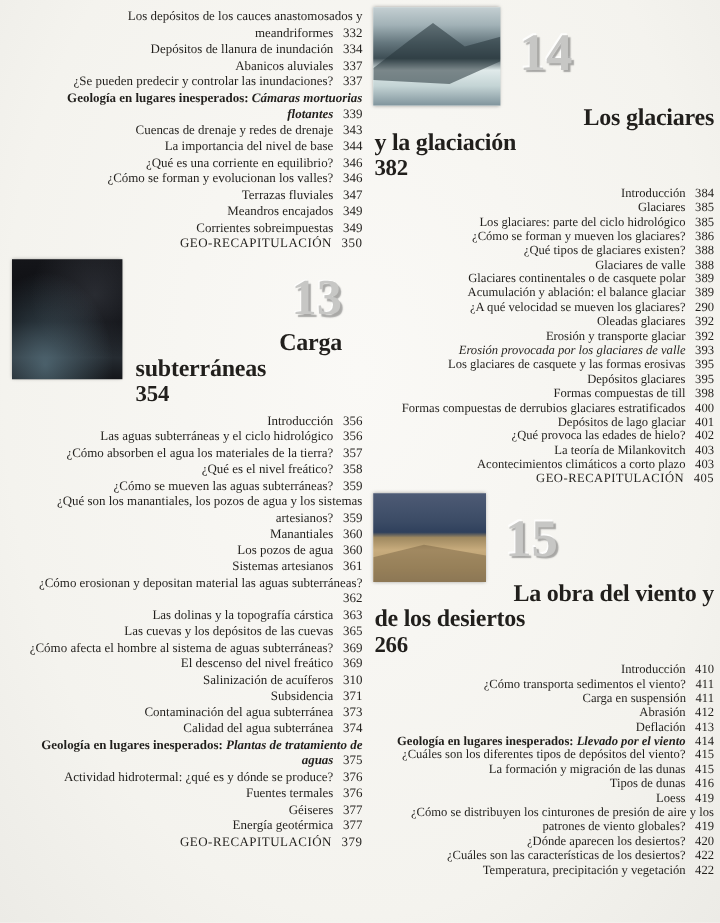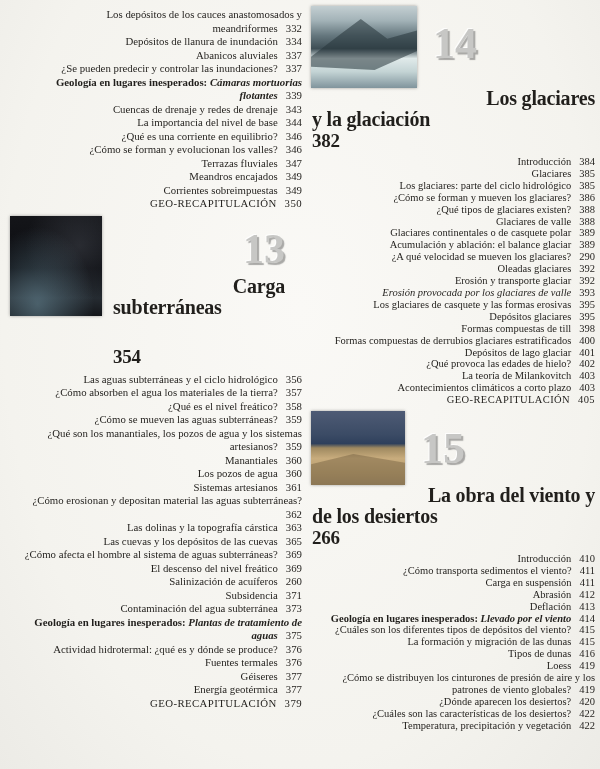--- a/index.html
+++ b/index.html
@@ -61,21 +61,21 @@
     font-weight: bold; color: #c7c7c5;
     text-shadow: 2px 2px 1px rgba(70,70,70,0.45), -1px -1px 0 rgba(255,255,255,0.8);
     line-height: 1;
   }
   .num13 { font-size: 42px; margin-bottom: 6px; }
   .ch-photo-row { display: flex; align-items: flex-start; }
   .ch-photo-row .ch-num { font-size: 44px; margin-left: 16px; margin-top: 16px; }
   .ch-title { font-size: 20px; font-weight: bold; line-height: 21px; letter-spacing: -0.2px; }
   .ch-title-row { display: flex; justify-content: space-between; align-items: baseline; flex-direction: column; }
   .ch-page { font-size: 19px; font-weight: bold; }
-  .w13 { width: 172px; gap: 28px; }
+  .w13 { width: 172px; }
   .w14 { width: 264px; }
   .w15 { width: 236px; }
   .ch14 .ch-title, .ch15 .ch-title { margin-left: 1px; }
   .ch14 .ch-title:first-of-type { margin-top: 8px; }
   .ch15 { margin-top: 5px; }
   .ch15 .ch-title:first-of-type { margin-top: 7px; }
   .ch14-list-gap { height: 5px; }
 </style>
 </head>
 <body>
@@ -105,36 +105,38 @@
         <div class="ch-num num13">13</div>
         <div class="ch-title">Carga</div>
         <div class="ch-title ch-title-row w13">
           <span>subterráneas</span>
           <span class="ch-page">354</span>
         </div>
       </div>
     </div>
 
     <div class="toc-list">
+        <div class="toc-entry indent-0 style-normal"><span class="entry-text">Introducción</span><span class="entry-page">356</span></div>
         <div class="toc-entry indent-0 style-normal"><span class="entry-text">Las aguas subterráneas y el ciclo hidrológico</span><span class="entry-page">356</span></div>
         <div class="toc-entry indent-0 style-normal"><span class="entry-text">¿Cómo absorben el agua los materiales de la tierra?</span><span class="entry-page">357</span></div>
         <div class="toc-entry indent-0 style-normal"><span class="entry-text">¿Qué es el nivel freático?</span><span class="entry-page">358</span></div>
         <div class="toc-entry indent-0 style-normal"><span class="entry-text">¿Cómo se mueven las aguas subterráneas?</span><span class="entry-page">359</span></div>
         <div class="toc-entry indent-0 style-normal"><span class="entry-text">¿Qué son los manantiales, los pozos de agua y los sistemas artesianos?</span><span class="entry-page">359</span></div>
         <div class="toc-entry indent-1 style-normal"><span class="entry-text">Manantiales</span><span class="entry-page">360</span></div>
         <div class="toc-entry indent-1 style-normal"><span class="entry-text">Los pozos de agua</span><span class="entry-page">360</span></div>
         <div class="toc-entry indent-1 style-normal"><span class="entry-text">Sistemas artesianos</span><span class="entry-page">361</span></div>
         <div class="toc-entry indent-0 style-normal"><span class="entry-text">¿Cómo erosionan y depositan material las aguas subterráneas?</span><span class="entry-page">362</span></div>
         <div class="toc-entry indent-1 style-normal"><span class="entry-text">Las dolinas y la topografía cárstica</span><span class="entry-page">363</span></div>
         <div class="toc-entry indent-1 style-normal"><span class="entry-text">Las cuevas y los depósitos de las cuevas</span><span class="entry-page">365</span></div>
         <div class="toc-entry indent-0 style-normal"><span class="entry-text">¿Cómo afecta el hombre al sistema de aguas subterráneas?</span><span class="entry-page">369</span></div>
         <div class="toc-entry indent-1 style-normal"><span class="entry-text">El descenso del nivel freático</span><span class="entry-page">369</span></div>
-        <div class="toc-entry indent-1 style-normal"><span class="entry-text">Salinización de acuíferos</span><span class="entry-page">260</span></div>
+        <div class="toc-entry indent-1 style-normal"><span class="entry-text">Salinización de acuíferos</span><span class="entry-page">310</span></div>
         <div class="toc-entry indent-1 style-normal"><span class="entry-text">Subsidencia</span><span class="entry-page">371</span></div>
         <div class="toc-entry indent-1 style-normal"><span class="entry-text">Contaminación del agua subterránea</span><span class="entry-page">373</span></div>
+        <div class="toc-entry indent-1 style-normal"><span class="entry-text">Calidad del agua subterránea</span><span class="entry-page">374</span></div>
         <div class="toc-entry indent-1 style-feature"><span class="entry-text">Geología en lugares inesperados:</span><span class="entry-em"> Plantas de tratamiento de aguas</span><span class="entry-page">375</span></div>
         <div class="toc-entry indent-0 style-normal"><span class="entry-text">Actividad hidrotermal: ¿qué es y dónde se produce?</span><span class="entry-page">376</span></div>
         <div class="toc-entry indent-1 style-normal"><span class="entry-text">Fuentes termales</span><span class="entry-page">376</span></div>
         <div class="toc-entry indent-1 style-normal"><span class="entry-text">Géiseres</span><span class="entry-page">377</span></div>
         <div class="toc-entry indent-1 style-normal"><span class="entry-text">Energía geotérmica</span><span class="entry-page">377</span></div>
         <div class="toc-entry indent-0 style-caps"><span class="entry-text">GEO-RECAPITULACIÓN</span><span class="entry-page">379</span></div>
       </div>
   </div>
 
   <div class="col col-right">

